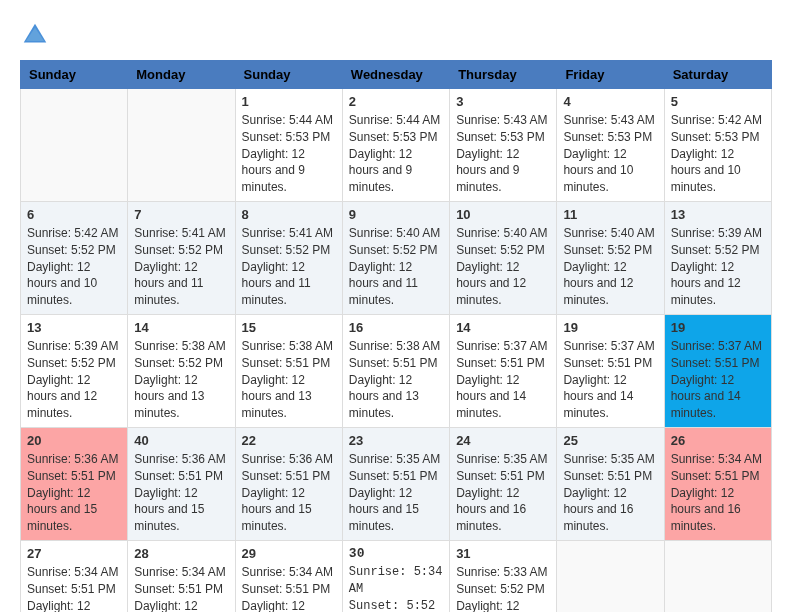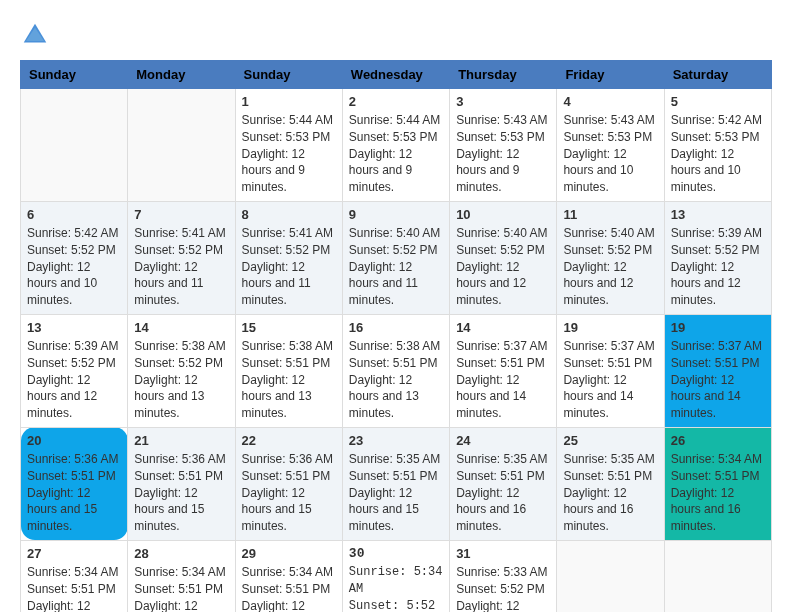--- a/index.html
+++ b/index.html
@@ -239,28 +239,28 @@
 Daylight: 12 hours and 14 minutes.</div>
         </td>
         <td style="background: #0ea5e9;">
           <div class="day-number">19</div>
           <div class="day-info" style="white-space: pre-line;">Sunrise: 5:37 AM
 Sunset: 5:51 PM
 Daylight: 12 hours and 14 minutes.</div>
         </td>
       </tr>
       <tr>
-        <td style="background: #0ea5e9; border-radius: 14px;">
+        <td style="background: #fca5a5;">
           <div class="day-number">20</div>
           <div class="day-info" style="white-space: pre-line;">Sunrise: 5:36 AM
 Sunset: 5:51 PM
 Daylight: 12 hours and 15 minutes.</div>
         </td>
         <td style="background: rgb(240, 244, 248);">
-          <div class="day-number">21</div>
+          <div class="day-number">40</div>
           <div class="day-info" style="white-space: pre-line;">Sunrise: 5:36 AM
 Sunset: 5:51 PM
 Daylight: 12 hours and 15 minutes.</div>
         </td>
         <td style="background: rgb(240, 244, 248);">
           <div class="day-number">22</div>
           <div class="day-info" style="white-space: pre-line;">Sunrise: 5:36 AM
 Sunset: 5:51 PM
 Daylight: 12 hours and 15 minutes.</div>
         </td>
@@ -275,21 +275,21 @@
           <div class="day-info" style="white-space: pre-line;">Sunrise: 5:35 AM
 Sunset: 5:51 PM
 Daylight: 12 hours and 16 minutes.</div>
         </td>
         <td style="background: rgb(240, 244, 248);">
           <div class="day-number">25</div>
           <div class="day-info" style="white-space: pre-line;">Sunrise: 5:35 AM
 Sunset: 5:51 PM
 Daylight: 12 hours and 16 minutes.</div>
         </td>
-        <td style="background: #14b8a6;">
+        <td style="background: #fca5a5;">
           <div class="day-number">26</div>
           <div class="day-info" style="white-space: pre-line;">Sunrise: 5:34 AM
 Sunset: 5:51 PM
 Daylight: 12 hours and 16 minutes.</div>
         </td>
       </tr>
       <tr>
         <td style="background: rgb(255, 255, 255);">
           <div class="day-number">27</div>
           <div class="day-info" style="white-space: pre-line;">Sunrise: 5:34 AM

